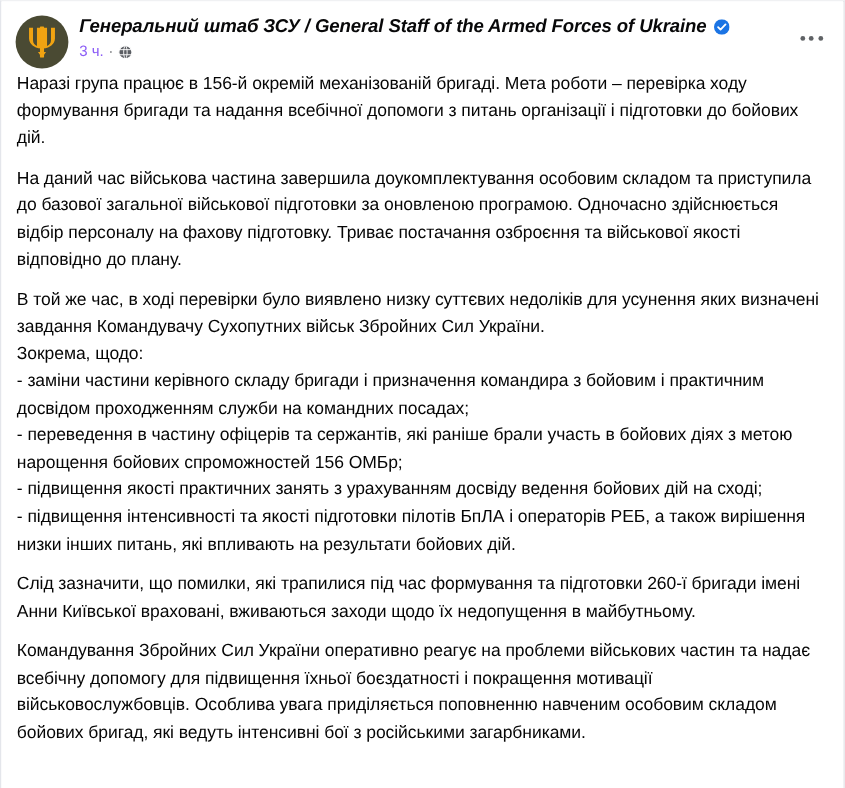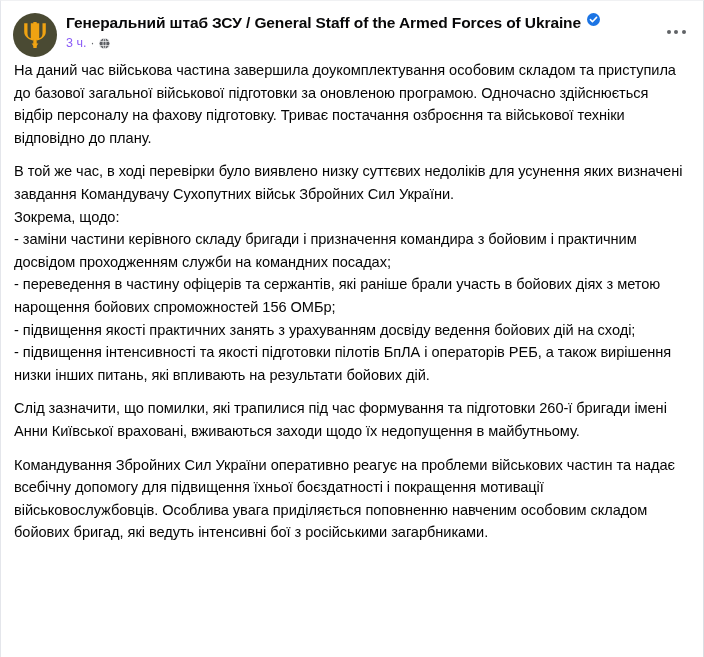--- a/index.html
+++ b/index.html
@@ -55,22 +55,23 @@
   .avatar svg { display: block; }
 
   .header-text {
     flex: 1 1 auto;
     min-width: 0;
     padding-top: 1px;
   }
 
   .title-row {
     display: flex;
-    align-items: flex-start;
+    align-items: center;
     white-space: nowrap;
+    font-style: italic;
   }
   .page-title {
     font-size: 15.5px;
     font-weight: 700;
     color: #080809;
     letter-spacing: -0.1px;
     line-height: 19px;
   }
   .verified-badge {
     flex: 0 0 auto;
@@ -192,21 +193,22 @@
     <div class="menu-button">
       <span class="menu-dots">
         <span></span>
         <span></span>
         <span></span>
       </span>
     </div>
   </div>
 
   <div class="post-body">
-    <p class="para">На даний час військова частина завершила доукомплектування особовим складом та приступила до базової загальної військової підготовки за оновленою програмою. Одночасно здійснюється відбір персоналу на фахову підготовку. Триває постачання озброєння та військової техніки відповідно до плану.</p>
+    <p class="para">Наразі група працює в 156-й окремій механізованій бригаді. Мета роботи – перевірка ходу формування бригади та надання всебічної допомоги з питань організації і підготовки до бойових дій.</p>
+    <p class="para">На даний час військова частина завершила доукомплектування особовим складом та приступила до базової загальної військової підготовки за оновленою програмою. Одночасно здійснюється відбір персоналу на фахову підготовку. Триває постачання озброєння та військової якості відповідно до плану.</p>
     <p class="para">В той же час, в ході перевірки було виявлено низку суттєвих недоліків для усунення яких визначені завдання Командувачу Сухопутних військ Збройних Сил України.
 Зокрема, щодо:
 - заміни частини керівного складу бригади і призначення командира з бойовим і практичним досвідом проходженням служби на командних посадах;
 - переведення в частину офіцерів та сержантів, які раніше брали участь в бойових діях з метою нарощення бойових спроможностей 156 ОМБр;
 - підвищення якості практичних занять з урахуванням досвіду ведення бойових дій на сході;
 - підвищення інтенсивності та якості підготовки пілотів БпЛА і операторів РЕБ, а також вирішення низки інших питань, які впливають на результати бойових дій.</p>
     <p class="para">Слід зазначити, що помилки, які трапилися під час формування та підготовки 260-ї бригади імені Анни Київської враховані, вживаються заходи щодо їх недопущення в майбутньому.</p>
     <p class="para">Командування Збройних Сил України оперативно реагує на проблеми військових частин та надає всебічну допомогу для підвищення їхньої боєздатності і покращення мотивації військовослужбовців. Особлива увага приділяється поповненню навченим особовим складом бойових бригад, які ведуть інтенсивні бої з російськими загарбниками.</p>
   </div>
 

